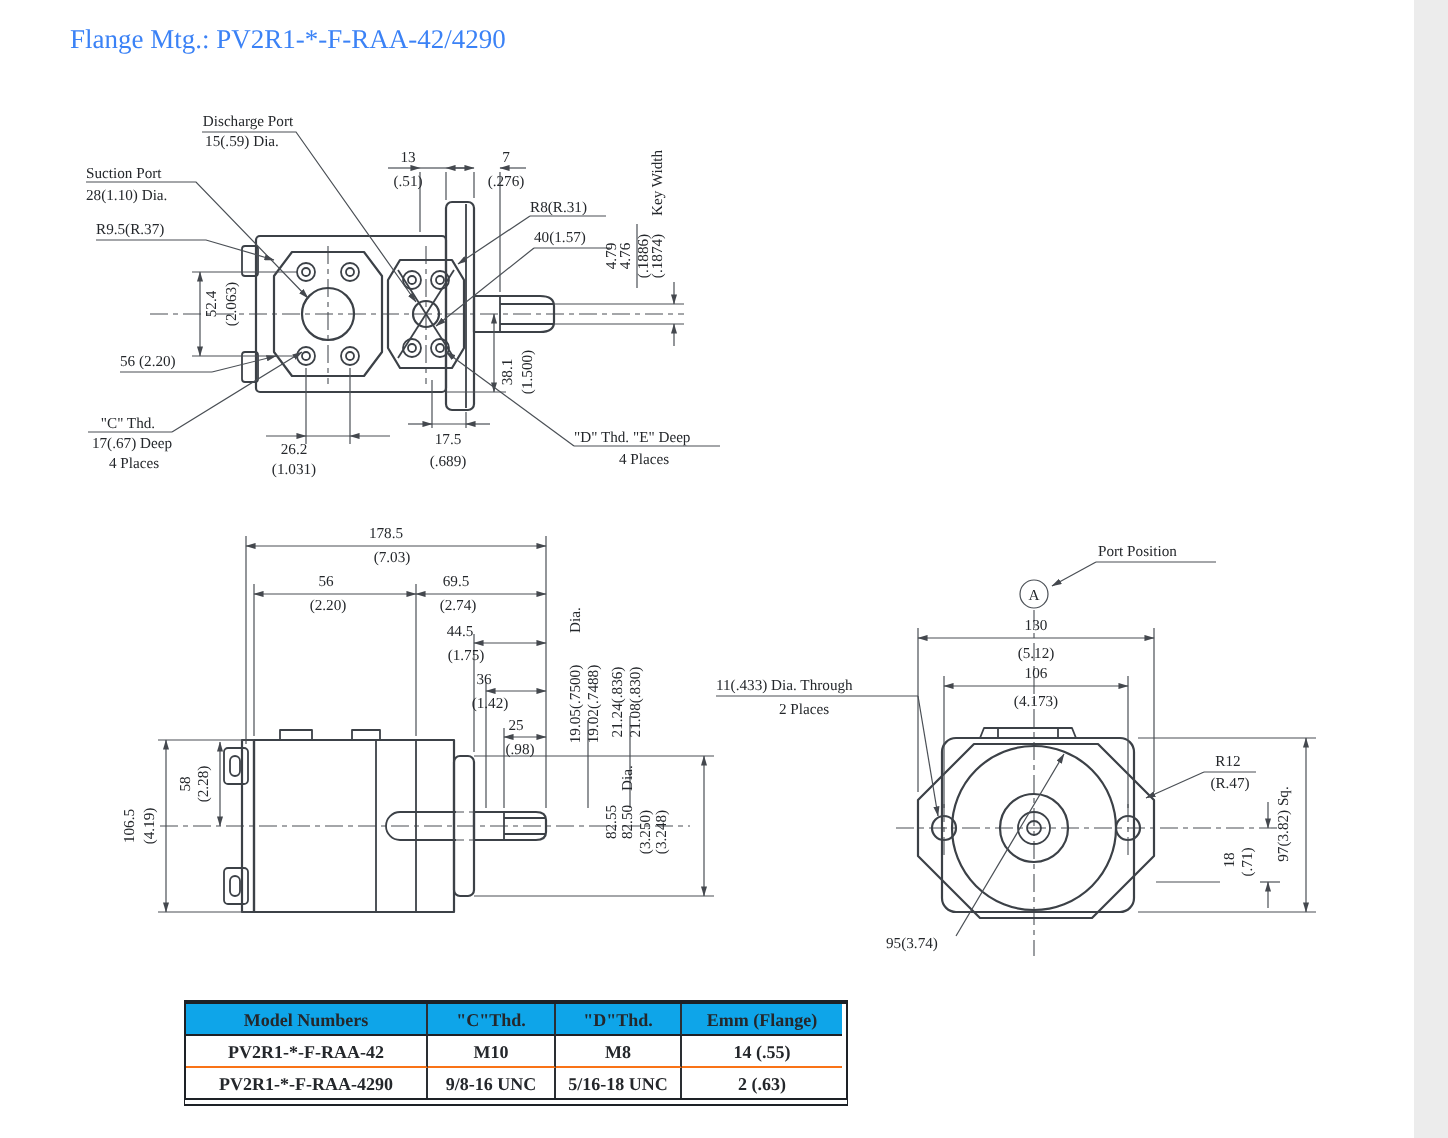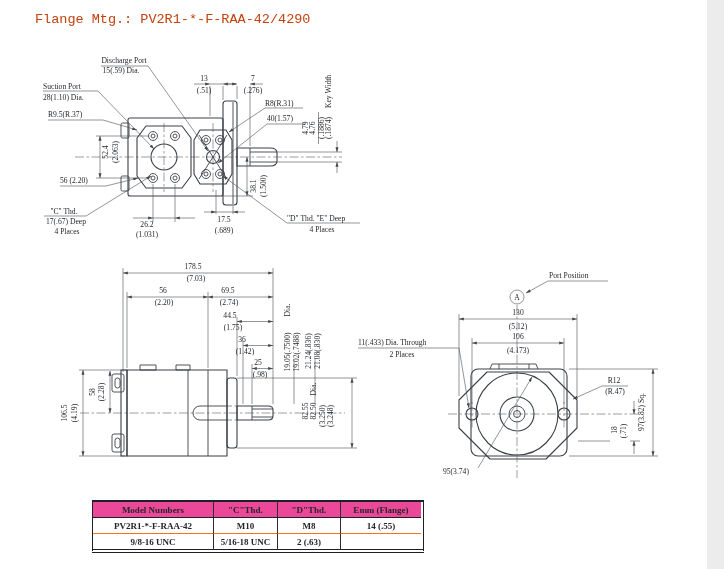--- a/index.html
+++ b/index.html
@@ -1,37 +1,37 @@
 <!DOCTYPE html>
 <html><head>
 <meta charset="utf-8">
 <style>
   html,body{margin:0;padding:0;background:#fff;}
   body{width:724px;height:569px;position:relative;overflow:hidden;
        font-family:"Liberation Serif",serif;color:#24272b;}
   .edge-strip{position:absolute;right:0;top:0;width:17px;height:569px;background:#ececec;}
-  .title{position:absolute;left:35px;top:12px;font-family:Liberation Mono, monospace;
-         font-size:13.5px;color:#c2410c;}
+  .title{position:absolute;left:35px;top:12px;font-family:Liberation Serif, serif;
+         font-size:13.5px;color:#3b82f6;}
   svg{position:absolute;left:0;top:0;}
   svg text{font-family:"Liberation Serif",serif;font-size:7.6px;fill:#24272b;}
   svg text.tm{text-anchor:middle;}
   svg text.ts{text-anchor:start;}
   .obj{stroke:#3c4147;stroke-width:1.1;fill:none;stroke-linejoin:round;}
   .obj2{stroke:#3c4147;stroke-width:0.9;fill:none;stroke-linejoin:round;}
   .dim{stroke:#4a4f55;stroke-width:0.6;fill:none;}
   .cl{stroke:#4a4f55;stroke-width:0.55;fill:none;stroke-dasharray:9 2.5 2.5 2.5;}
   .hid{stroke:#4a4f55;stroke-width:0.6;fill:none;stroke-dasharray:4 2.5;}
   
   .spec-table{position:absolute;left:92px;top:500px;width:330px;
       border:1.5px solid #1d2126;border-top-width:2px;border-bottom:4px double #1d2126;
       display:grid;grid-template-columns:121px 64px 63px 80px;font-size:9px;font-weight:600;}
   .spec-table .cell{height:15px;display:flex;align-items:center;justify-content:center;
       border-right:1px solid #2a2e33;border-bottom:1px solid #f97316;white-space:nowrap;}
   .spec-table .cell:nth-child(4n){border-right:none;}
-  .spec-table .hdr{background:#ec4899;height:15px;border-bottom:1.4px solid #1d2126;}
+  .spec-table .hdr{background:#0ea5e9;height:15px;border-bottom:1.4px solid #1d2126;}
   .spec-table .last{border-bottom:none;}
   .spec-table b{font-weight:700;}
 </style>
 </head>
 <body>
 
 <div class="edge-strip"></div>
 <div class="title">Flange Mtg.: PV2R1-*-F-RAA-42/4290</div>
 
 <svg width="724" height="495" viewBox="0 0 724 495">
@@ -342,16 +342,17 @@
   <div class="cell hdr">
       <b>E</b>
       <span> mm (Flange)</span>
     </div>
 
   <div class="cell">PV2R1-*-F-RAA-42</div>
   <div class="cell">M10</div>
   <div class="cell">M8</div>
   <div class="cell">14 (.55)</div>
 
+  <div class="cell last">PV2R1-*-F-RAA-4290</div>
   <div class="cell last">9/8-16 UNC</div>
   <div class="cell last">5/16-18 UNC</div>
   <div class="cell last">2 (.63)</div>
 </div>
 
 </body></html>

